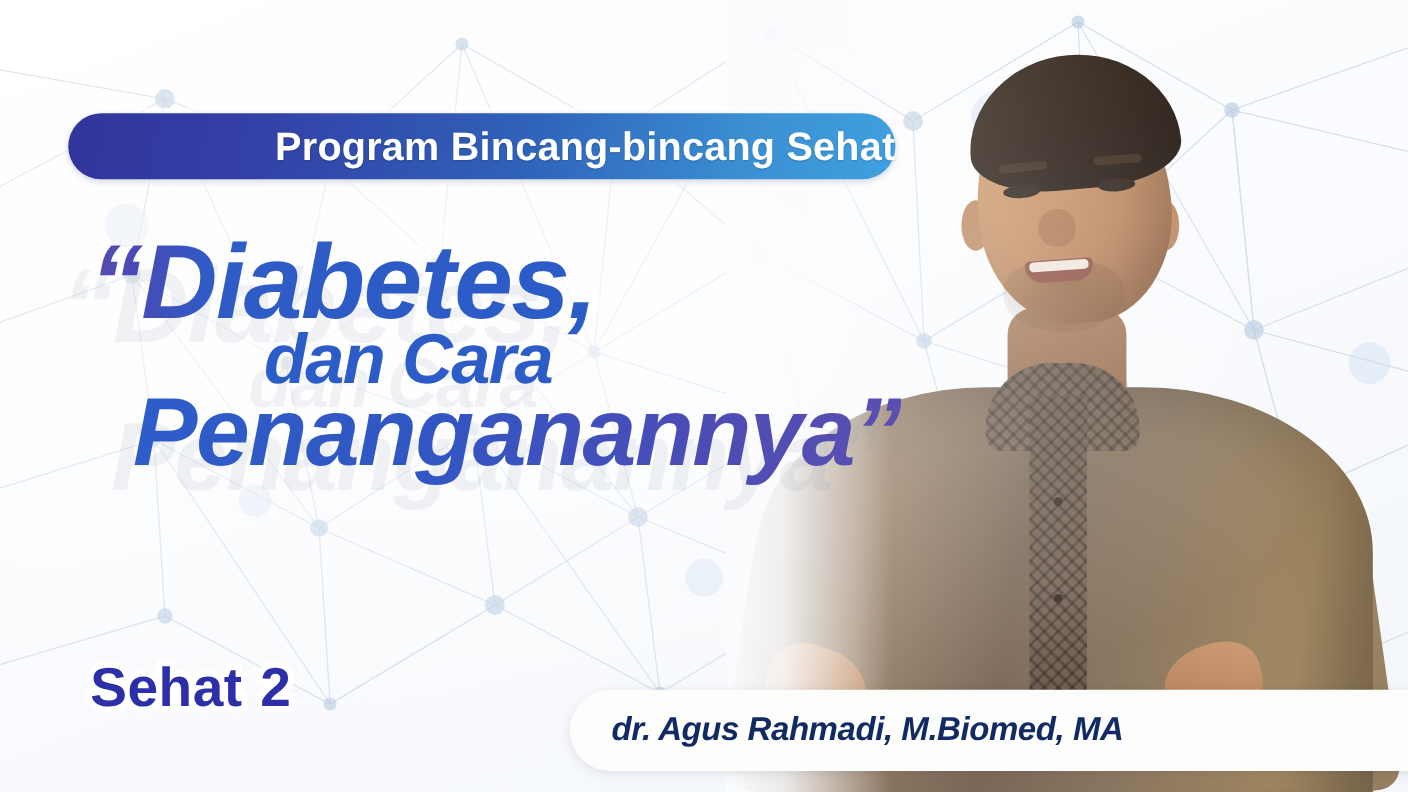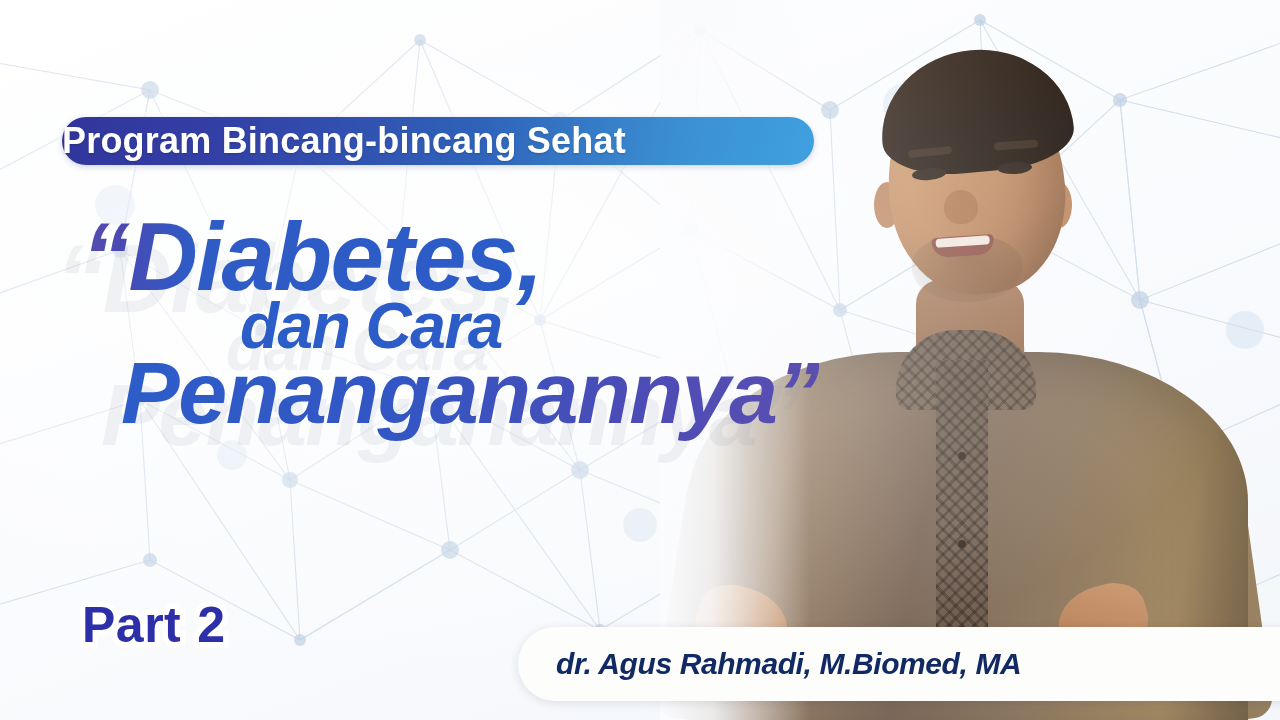--- a/index.html
+++ b/index.html
@@ -198,30 +198,30 @@
     position: absolute;
     left: 0; top: 0;
     width: 150px; height: 720px;
     background: linear-gradient(90deg, rgba(250,251,253,1) 0%, rgba(250,251,253,0.88) 35%, rgba(250,251,253,0) 100%);
   }
 
   
   #program-banner {
     position: absolute;
     left: 62px;
-    top: 117px;
+    top: 103px;
     width: 752px;
-    height: 48px;
+    height: 60px;
     border-radius: 34px;
     background: linear-gradient(100deg, #31359b 0%, #3340a6 22%, #2f62b9 55%, #3b90d3 82%, #3fa0e0 100%);
     box-shadow: 0 2px 6px rgba(40,60,120,0.22),
                 0 0 0 5px rgba(255,255,255,0.55);
     display: flex;
     align-items: center;
-    justify-content: flex-start;
+    justify-content: flex-end;
   }
   #program-banner .label {
     color: #ffffff;
     font-size: 36px;
     font-weight: bold;
     letter-spacing: 0.2px;
     white-space: nowrap;
     text-shadow: 0 1px 2px rgba(0,0,0,0.18);
   }
 
@@ -432,21 +432,21 @@
       <span class="ghost">dan Cara</span>
       <span class="fg">dan Cara</span>
     </div>
     <div class="tline" id="title-line-3">
       <span class="ghost">Penanganannya”</span>
       <span class="fg">Penanganannya”</span>
     </div>
   </div>
 
   <div id="part-badge">
-    <span>Part</span>
+    <span>Sehat</span>
     <span>2</span>
   </div>
 
   <div id="speaker-pill">
     <div class="name">dr. Agus Rahmadi, M.Biomed, MA</div>
   </div>
 
 </div>
 
 </body></html>

